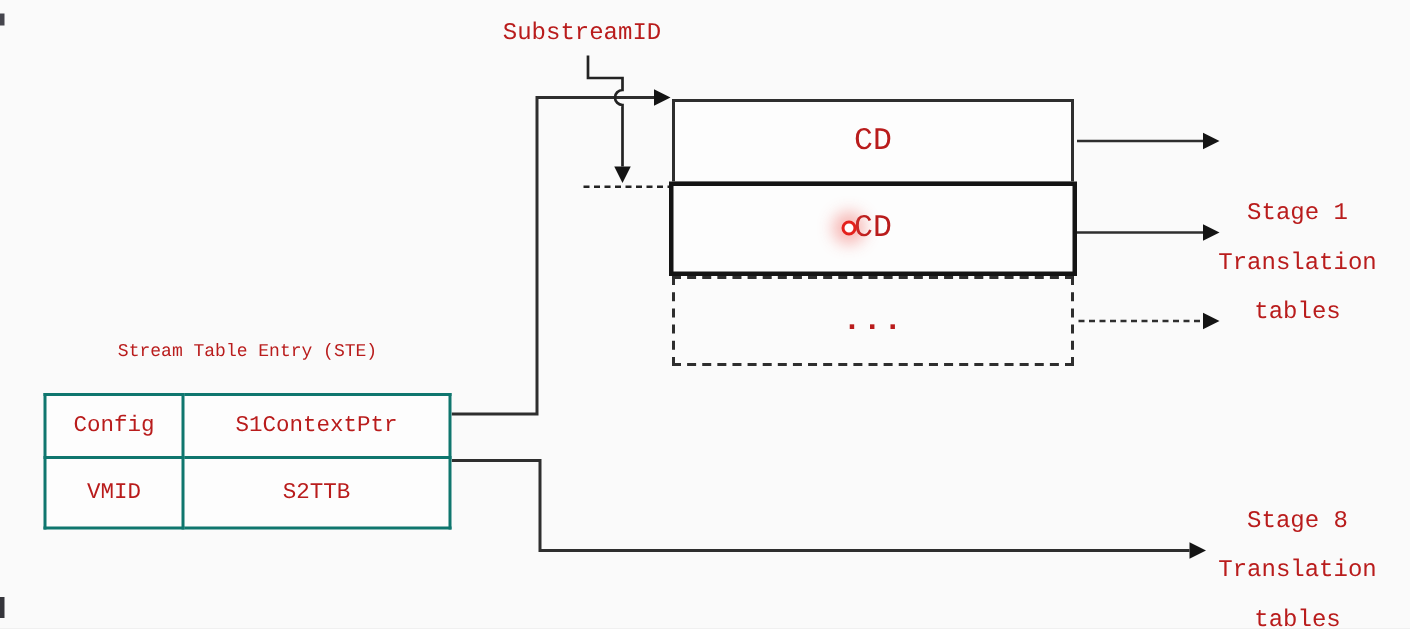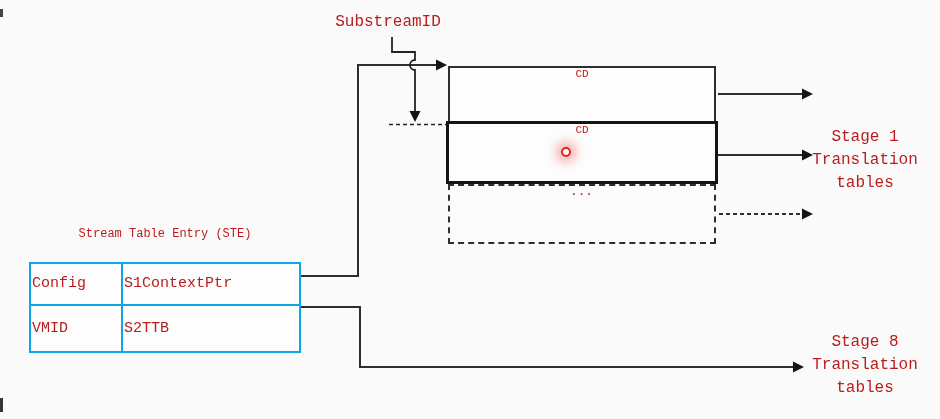--- a/index.html
+++ b/index.html
@@ -6,38 +6,38 @@
   .canvas{
     position:relative;width:940px;height:419px;overflow:hidden;
     background:#fafafa;
     font-family:Liberation Mono, monospace;
     color:#b91c1c;
   }
   svg.wires{position:absolute;left:0;top:0;width:940px;height:419px;}
   .lbl{position:absolute;text-align:center;}
   .substream{left:312px;top:13px;width:152px;font-size:16px;}
   .ste-title{left:23px;top:227px;width:284px;font-size:12px;}
-  .stage-lbl{width:130px;font-size:16px;line-height:23px;white-space:pre-line;}
+  .stage-lbl{width:130px;font-size:16px;line-height:33px;white-space:pre-line;}
   .stage1{left:800px;top:126px;}
   .stage2{left:800px;top:331px;}
 
-  .cdbox{position:absolute;display:flex;justify-content:center;
-         font-size:11px;background:#fdfdfd;}
+  .cdbox{position:absolute;display:flex;align-items:center;justify-content:center;
+         font-size:21px;background:#fdfdfd;}
   .cd1{left:448px;top:66px;width:264px;height:53px;border:2px solid #2e2e2e;}
   .cd2{left:446px;top:121px;width:266px;height:57px;border:3px solid #141414;}
   .cd3{left:448px;top:184px;width:264px;height:56px;border:2px dashed #2e2e2e;background:#fbfbfb;
        letter-spacing:1px;font-weight:bold;}
 
   .cursor-dot{position:absolute;left:561px;top:147px;width:6px;height:6px;
       border:2.5px solid #e4211c;border-radius:50%;background:#fff;
       box-shadow:0 0 10px 6px rgba(240,80,70,0.38);}
 
   table.ste{position:absolute;left:29px;top:262px;width:272px;height:91px;
       border-collapse:collapse;background:#fdfdfd;font-size:15px;}
-  table.ste td{border:2px solid #0ea5e9;padding:1px;}
+  table.ste td{border:2px solid #0f766e;text-align:center;padding:1px;}
   table.ste tr.r1 td{height:26px;}
   table.ste tr.r2 td{height:30px;}
   table.ste tr.r3 td{height:29px;font-style:italic;font-size:15.5px;}
 
   .edge-mark{position:absolute;left:0;width:3px;background:#45454d;}
   .edge-top{top:9px;height:8px;}
   .edge-bottom{top:398px;height:14px;background:#35353b;}
 </style>
 </head>
 <body>

